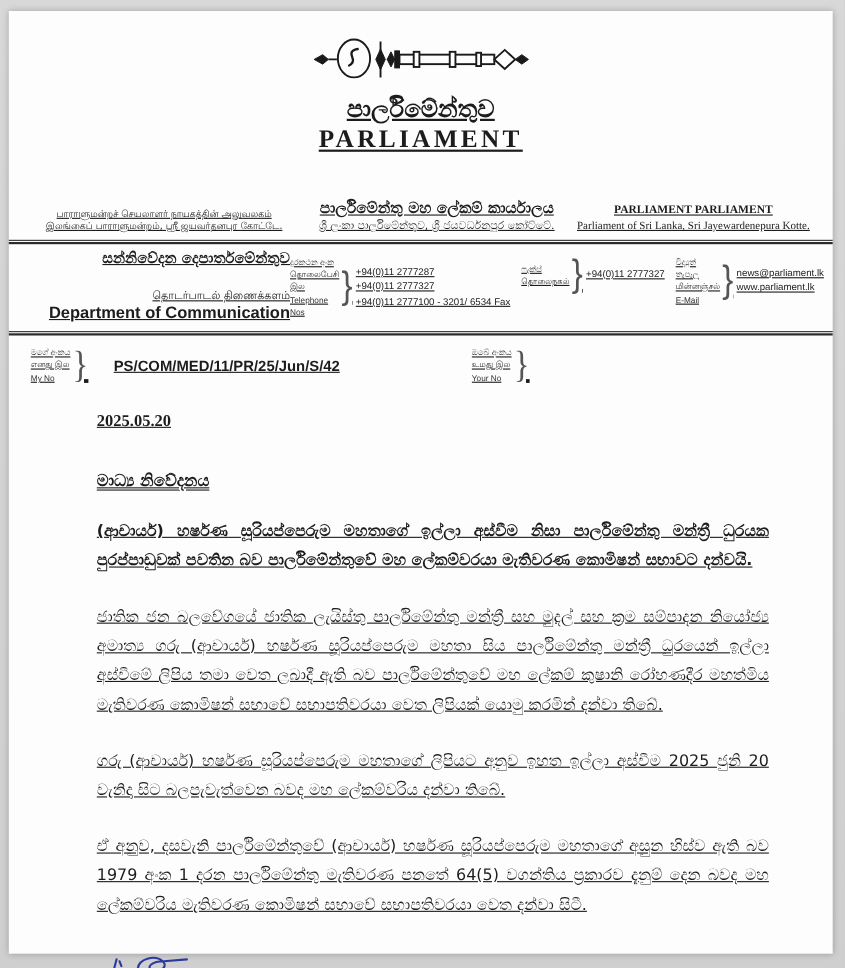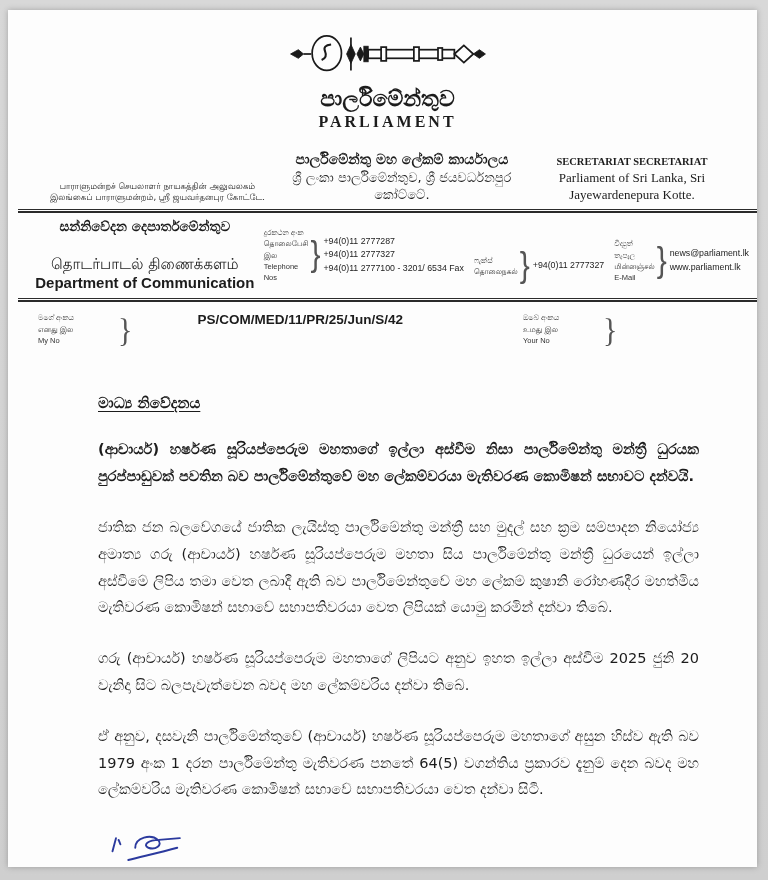--- a/index.html
+++ b/index.html
@@ -5,51 +5,52 @@
   * { margin:0; padding:0; box-sizing:border-box; }
   html,body { background:#c9c9c9; }
   .photo {
     position:relative; width:768px; height:880px; margin:0 auto;
     background:linear-gradient(180deg,#d8d8d8,#cfcfcf);
     font-family:"Liberation Serif", serif; color:#1c1c1c; overflow:hidden;
   }
   .paper {
     position:absolute; left:8px; top:10px; right:11px; bottom:13px;
     background:#fdfdfd; box-shadow:0 0 6px rgba(0,0,0,.25);
-    padding:12px 0 0 10px;
+    padding:12px 0 0 0;
+    text-decoration:underline;
   }
   
   .mace-wrap { text-align:center; margin-top:6px; }
   .title-si { text-align:center; font-size:22px; font-weight:bold; font-family:"DejaVu Sans",sans-serif; margin-top:2px; }
   .title-ta { text-align:center; font-size:16px; margin-top:3px; font-family:"DejaVu Sans",sans-serif; }
-  .title-en { text-align:center; font-size:16px; font-weight:bold; letter-spacing:3px; margin-top:2px; }
+  .title-en { text-align:center; font-size:23px; font-weight:bold; letter-spacing:3px; margin-top:2px; }
   .tri-band { display:flex; align-items:flex-end; margin-top:6px; padding:0 10px 5px 10px; }
   .tri-col { line-height:1.35; }
   .tri-left  { width:36%; text-align:center; font-size:8.5px; font-family:"DejaVu Sans",sans-serif; color:#222;margin-top:44px; }
   .tri-center{ width:32%; text-align:center; font-family:"DejaVu Sans",sans-serif; }
   .tri-center .l1 { font-size:14px; font-weight:bold; }
-  .tri-center .l2 { font-size:13px; }
+  .tri-center .l2 { font-size:10px; }
   .tri-right { width:32%; text-align:center; }
   .tri-right .l1 { font-size:10.5px; font-weight:bold; }
-  .tri-right .l2 { font-size:13px; }
+  .tri-right .l2 { font-size:10px; }
   .rule { border-top:1px solid #2b2b2b; border-bottom:2px solid #2b2b2b; height:4px; }
   
   .dept-band { display:flex; align-items:center; padding:5px 8px 6px 8px; min-height:46px; }
-  .dept-left { width:38%; text-align:center; line-height:1.25; }
+  .dept-left { width:38%; text-align:right; line-height:1.25; }
   .dept-left .si { font-size:13.5px; font-weight:bold; font-family:"DejaVu Sans",sans-serif; }
-  .dept-left .ta { font-size:15px; font-family:"DejaVu Sans",sans-serif;margin-top:20px; }
+  .dept-left .ta { font-size:10px; font-family:"DejaVu Sans",sans-serif;margin-top:20px; }
   .dept-left .en { font-size:15px; font-weight:bold; font-family:"Liberation Sans",sans-serif; }
-  .contact { flex:1; display:flex; align-items:flex-end; justify-content:flex-start; gap:2px; font-family:"Liberation Sans",sans-serif; }
+  .contact { flex:1; display:flex; align-items:flex-start; justify-content:flex-start; gap:2px; font-family:"Liberation Sans",sans-serif; }
   .cgroup { display:flex; align-items:center; }
   .clabels { text-align:left; font-size:7.5px; color:#333; line-height:1.5; }
   .brace { font-size:30px; font-weight:200; color:#555; margin:0 3px 0 2px; transform:scaleY(1.15); }
   .cvalues { font-size:8.8px; line-height:1.55; color:#222; white-space:nowrap; }
   
   .ref-band { display:flex; align-items:center; padding:10px 8px 12px 20px; }
-  .ref-group { display:flex; align-items:flex-start;gap:42px; }
+  .ref-group { display:flex; align-items:center; }
   .ref-labels { font-size:7.5px; color:#333; line-height:1.5; font-family:"Liberation Sans",sans-serif; }
   .ref-value { font-size:13.5px; font-weight:bold; font-family:"Liberation Sans",sans-serif; margin-left:20px; }
   .ref-gap { width:120px; }
   
   .body-area { padding:0 58px 0 80px; }
   .date-line { font-size:15px; font-weight:bold; margin-top:14px; }
   .heading { font-size:15px; font-weight:bold; text-decoration:underline; text-underline-offset:3px; margin-top:36px; font-family:"DejaVu Sans",sans-serif; }
   .para { font-size:14.5px; line-height:1.85; text-align:justify; margin-top:24px; font-family:"DejaVu Sans",sans-serif; }
   .para.lead { font-weight:bold; }
   
@@ -89,21 +90,21 @@
     <div class="tri-band">
       <div class="tri-col tri-left">
         <div>பாராளுமன்றச் செயலாளர் நாயகத்தின் அலுவலகம்</div>
         <div>இலங்கைப் பாராளுமன்றம், ஸ்ரீ ஜயவர்தனபுர கோட்டே.</div>
       </div>
       <div class="tri-col tri-center">
         <div class="l1">පාර්ලිමේන්තු මහ ලේකම් කාර්යාලය</div>
         <div class="l2">ශ්‍රී ලංකා පාර්ලිමේන්තුව, ශ්‍රී ජයවර්ධනපුර කෝට්ටේ.</div>
       </div>
       <div class="tri-col tri-right">
-        <div class="l1">SECRETARIAT SECRETARIAT</div>
+        <div class="l1">PARLIAMENT PARLIAMENT</div>
         <div class="l2">Parliament of Sri Lanka, Sri Jayewardenepura Kotte.</div>
       </div>
     </div>
 
     <div class="rule"></div>
 
     <div class="dept-band">
       <div class="dept-left">
         <div class="si">සන්නිවේදන දෙපාර්තමේන්තුව</div>
         <div class="ta">தொடர்பாடல் திணைக்களம்</div>
@@ -164,20 +165,21 @@
           <div>ඔබේ අංකය</div>
           <div>உமது இல</div>
           <div>Your No</div>
         </div>
         <div class="brace">}</div>
         <div class="ref-value"></div>
       </div>
     </div>
 
     <div class="body-area">
+      <div class="date-line">2025.05.20</div>
       <div class="heading">මාධ්‍ය නිවේදනය</div>
       <p class="para lead">(ආචාර්ය) හර්ෂණ සූරියප්පෙරුම මහතාගේ ඉල්ලා අස්වීම නිසා පාර්ලිමේන්තු මන්ත්‍රී ධුරයක පුරප්පාඩුවක් පවතින බව පාර්ලිමේන්තුවේ මහ ලේකම්වරයා මැතිවරණ කොමිෂන් සභාවට දන්වයි.</p>
       <p class="para">ජාතික ජන බලවේගයේ ජාතික ලැයිස්තු පාර්ලිමේන්තු මන්ත්‍රී සහ මුදල් සහ ක්‍රම සම්පාදන නියෝජ්‍ය අමාත්‍ය ගරු (ආචාර්ය) හර්ෂණ සූරියප්පෙරුම මහතා සිය පාර්ලිමේන්තු මන්ත්‍රී ධුරයෙන් ඉල්ලා අස්වීමේ ලිපිය තමා වෙත ලබාදී ඇති බව පාර්ලිමේන්තුවේ මහ ලේකම් කුෂානි රෝහණදීර මහත්මිය මැතිවරණ කොමිෂන් සභාවේ සභාපතිවරයා වෙත ලිපියක් යොමු කරමින් දන්වා තිබේ.</p>
       <p class="para">ගරු (ආචාර්ය) හර්ෂණ සූරියප්පෙරුම මහතාගේ ලිපියට අනුව ඉහත ඉල්ලා අස්වීම 2025 ජුනි 20 වැනිදා සිට බලපැවැත්වෙන බවද මහ ලේකම්වරිය දන්වා තිබේ.</p>
       <p class="para">ඒ අනුව, දසවැනි පාර්ලිමේන්තුවේ (ආචාර්ය) හර්ෂණ සූරියප්පෙරුම මහතාගේ අසුන හිස්ව ඇති බව 1979 අංක 1 දරන පාර්ලිමේන්තු මැතිවරණ පනතේ 64(5) වගන්තිය ප්‍රකාරව දැනුම් දෙන බවද මහ ලේකම්වරිය මැතිවරණ කොමිෂන් සභාවේ සභාපතිවරයා වෙත දන්වා සිටී.</p>
     </div>
 
     <div class="sig-wrap">
       <div class="sig-scribble">
         <svg width="140" height="42" viewBox="0 0 160 48">

